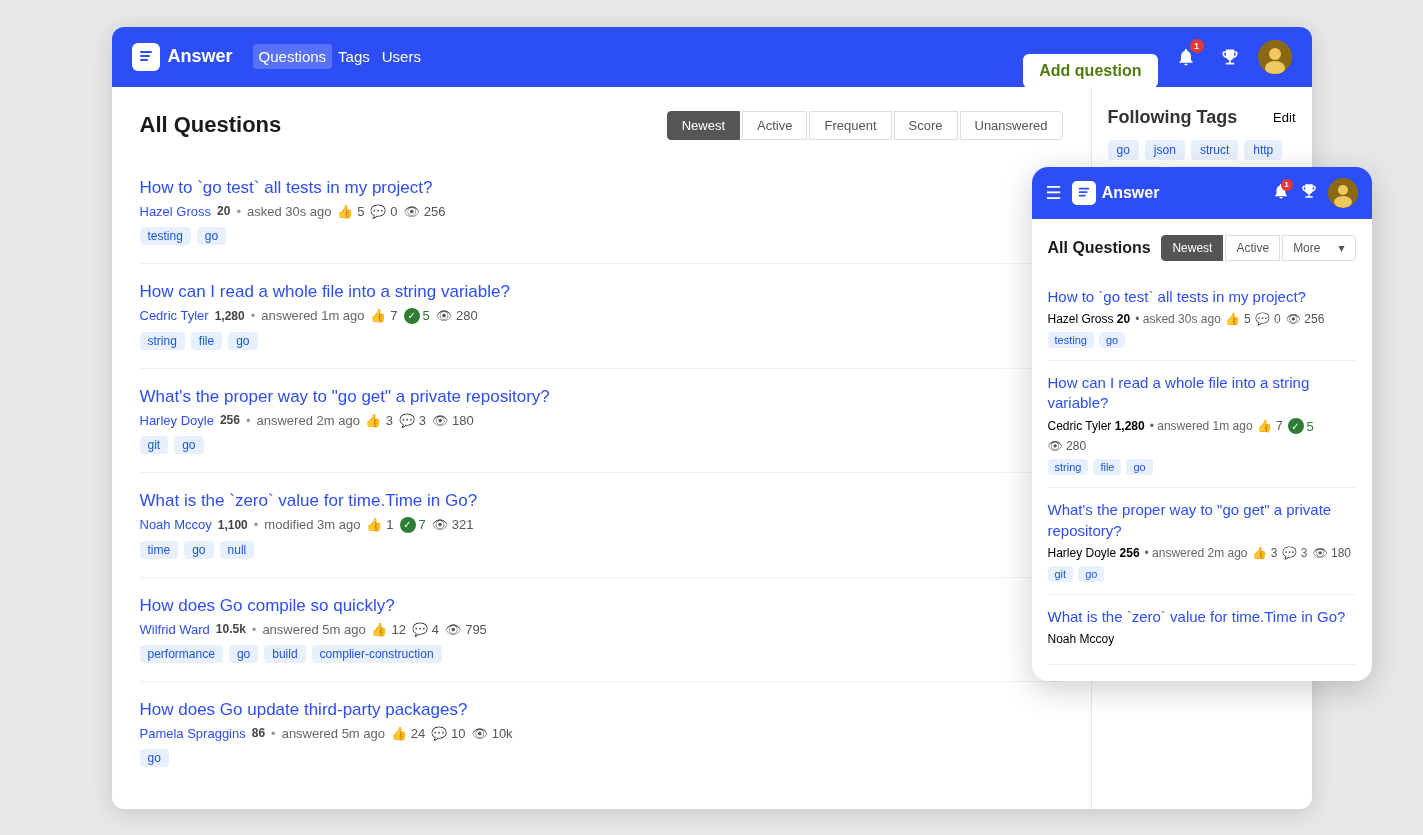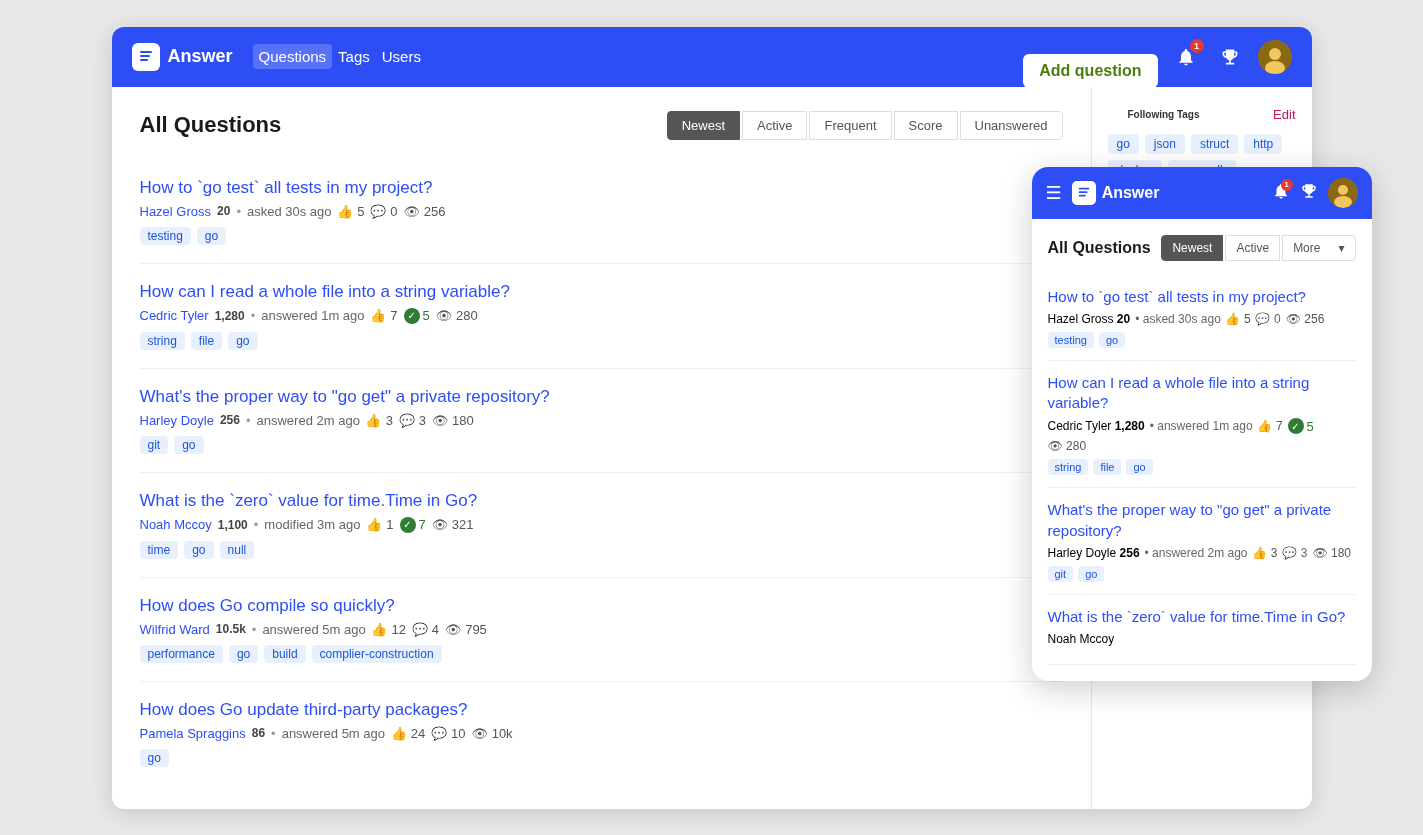--- a/index.html
+++ b/index.html
@@ -51,22 +51,22 @@
     .answer-count { display: flex; align-items: center; gap: 3px; font-size: 13px; }
     .answer-count.answered { color: #2e7d32; }
     .answer-count.answered .check { width: 16px; height: 16px; background: #2e7d32; border-radius: 50%; display: flex; align-items: center; justify-content: center; color: #fff; font-size: 10px; }
     .tags { display: flex; gap: 6px; flex-wrap: wrap; }
     .tag { background: #e8f0fe; color: #1a56db; font-size: 12px; padding: 2px 8px; border-radius: 4px; cursor: pointer; }
 
     
     .sidebar { width: 220px; padding: 20px 16px; }
     .sidebar-section { margin-bottom: 24px; }
     .sidebar-section-header { display: flex; align-items: center; justify-content: space-between; margin-bottom: 12px; }
-    .sidebar-section-title { font-size: 10px; font-weight: 600; color: #333; margin-left: 20px; }
-    .sidebar-edit-link { color: #be185d; font-size: 13px; cursor: pointer; }
+    .sidebar-section-title { font-size: 18px; font-weight: 600; color: #333; }
+    .sidebar-edit-link { color: #000000; font-size: 13px; cursor: pointer; }
     .tag-cloud { display: flex; flex-wrap: wrap; gap: 6px; }
     .sidebar-tag { background: #e8f0fe; color: #1a56db; font-size: 12px; padding: 3px 9px; border-radius: 4px; cursor: pointer; }
     .hot-section-title { font-size: 14px; font-weight: 600; color: #333; margin-bottom: 10px; }
     .hot-question-item { padding: 8px 0; border-bottom: 1px solid #f5f5f5; }
     .hot-question-item:last-child { border-bottom: none; }
     .hot-question-title { font-size: 13px; color: #333; line-height: 1.4; margin-bottom: 4px; }
     .hot-answer-count { font-size: 12px; display: flex; align-items: center; gap: 4px; }
     .hot-answer-count.answered { color: #2e7d32; }
     .hot-answer-count .check-small { width: 14px; height: 14px; background: #2e7d32; border-radius: 50%; display: flex; align-items: center; justify-content: center; color: #fff; font-size: 9px; flex-shrink: 0; }
     .hot-answer-count.plain { color: #555; }

